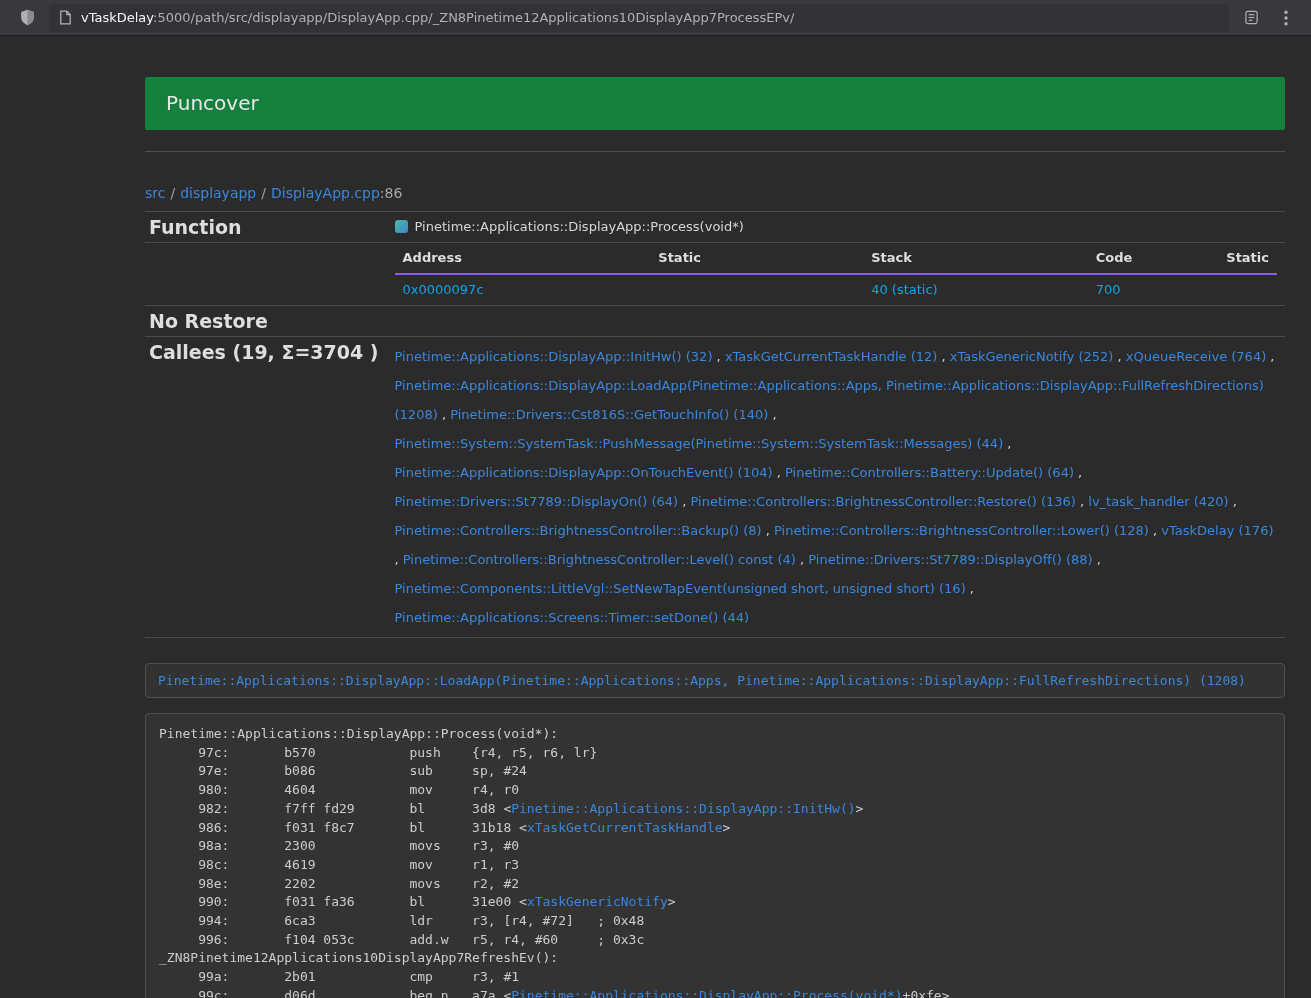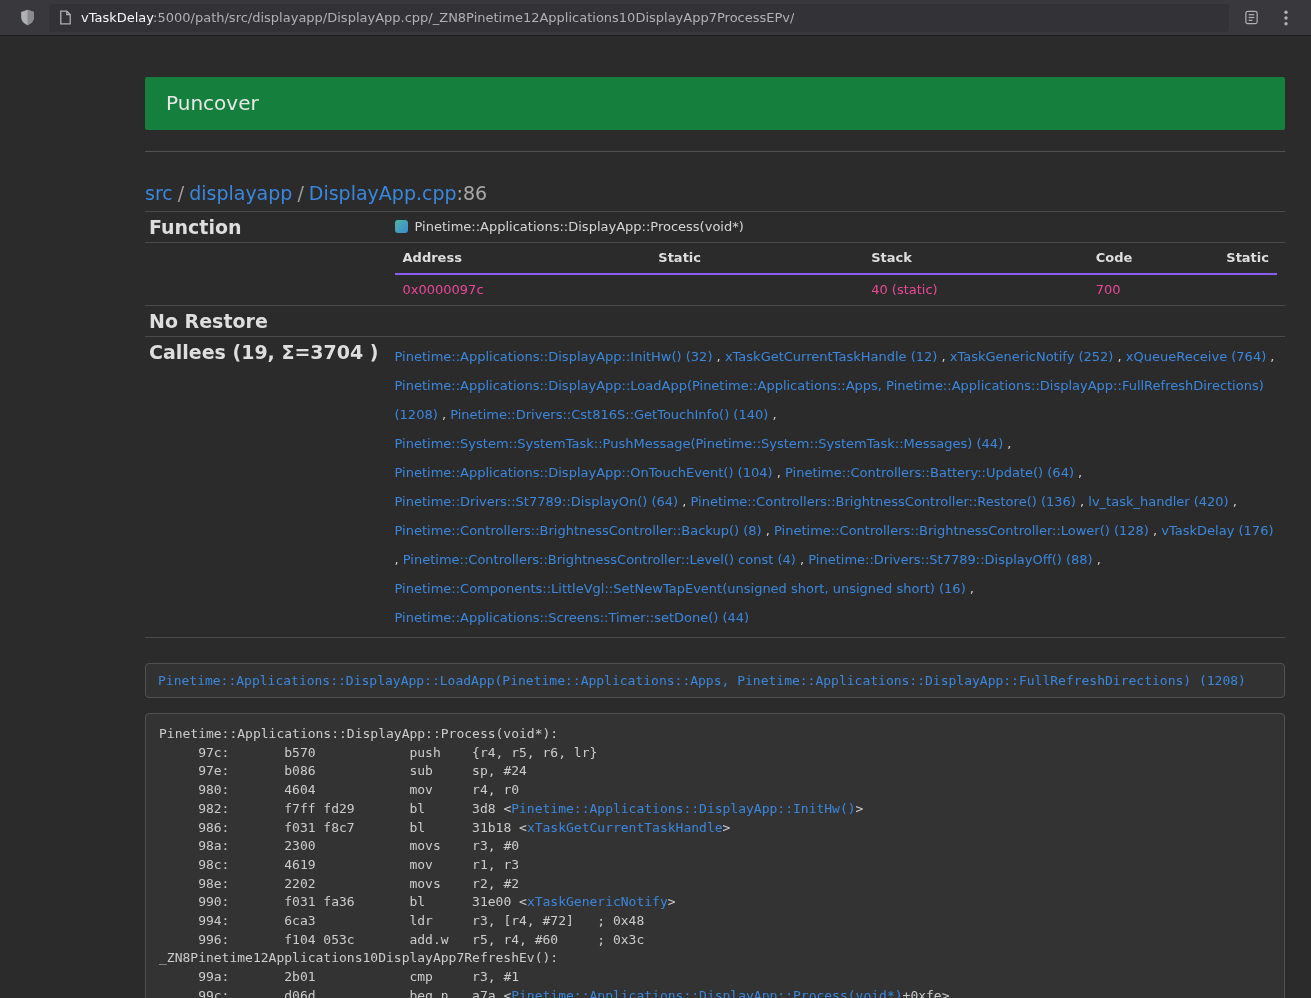--- a/index.html
+++ b/index.html
@@ -57,21 +57,21 @@
     font-size: 20px;
     line-height: 23px;
     font-weight: 500;
     color: #e7e7e7;
   }
 
   hr.rule { border: 0; border-top: 1px solid #515151; margin: 0 0 31px 0; }
 
   a { color: #3a87dd; text-decoration: none; }
 
-  .breadcrumb { font-size: 19px; line-height: 20px; margin-bottom: 8px; color: #9d9d9d; }
+  .breadcrumb { font-size: 14px; line-height: 20px; margin-bottom: 8px; color: #9d9d9d; }
   .breadcrumb .sep { margin: 0 5px; color: #9d9d9d; }
   .breadcrumb .linenum { color: #a8a8a8; }
 
   table.fn-table {
     width: 100%;
     border-collapse: collapse;
     font-size: 13px;
     line-height: 20px;
     color: #cfcfcf;
     border-top: 1px solid #4a4a4a;
@@ -97,21 +97,21 @@
     width: 100%;
     border-collapse: collapse;
   }
   table.stats th {
     text-align: left;
     font-weight: 700;
     color: #dedede;
     padding: 5px 8px;
     border-bottom: 2px solid #8b5cf6;
   }
-  table.stats td { padding: 5px 8px; color: #ec4899; margin-left: 9px; }
+  table.stats td { padding: 5px 8px; color: #0ea5e9; margin-left: 9px; }
 
   .sym-icon {
     display: inline-block;
     width: 13px; height: 13px;
     border-radius: 3px;
     background: linear-gradient(135deg, #4db6a4 0%, #3f88cf 100%);
     vertical-align: -2px;
     margin-right: 7px;
   }
   .fn-name { color: #d6d6d6; }

